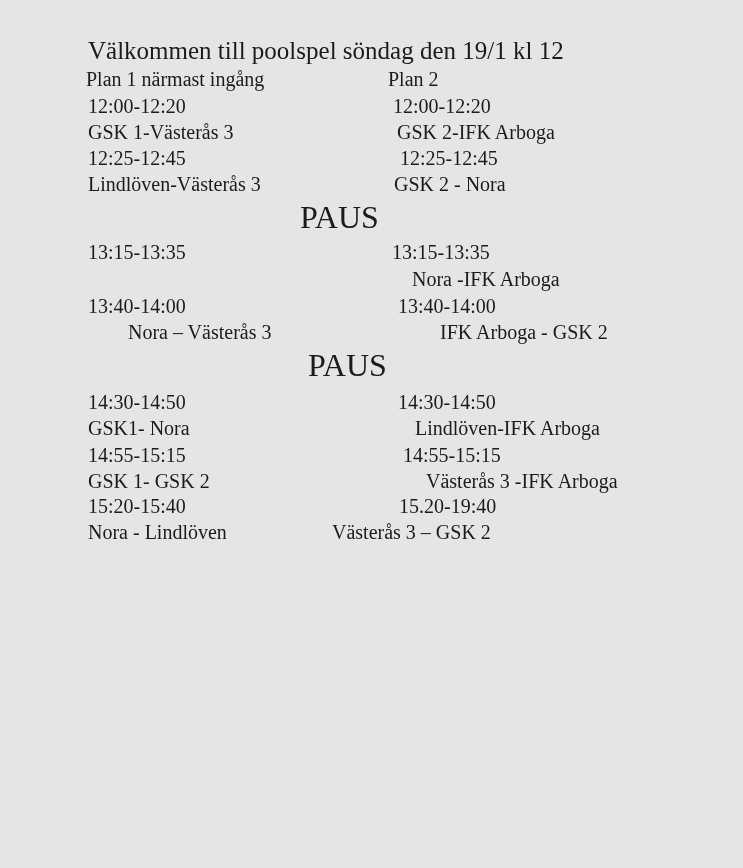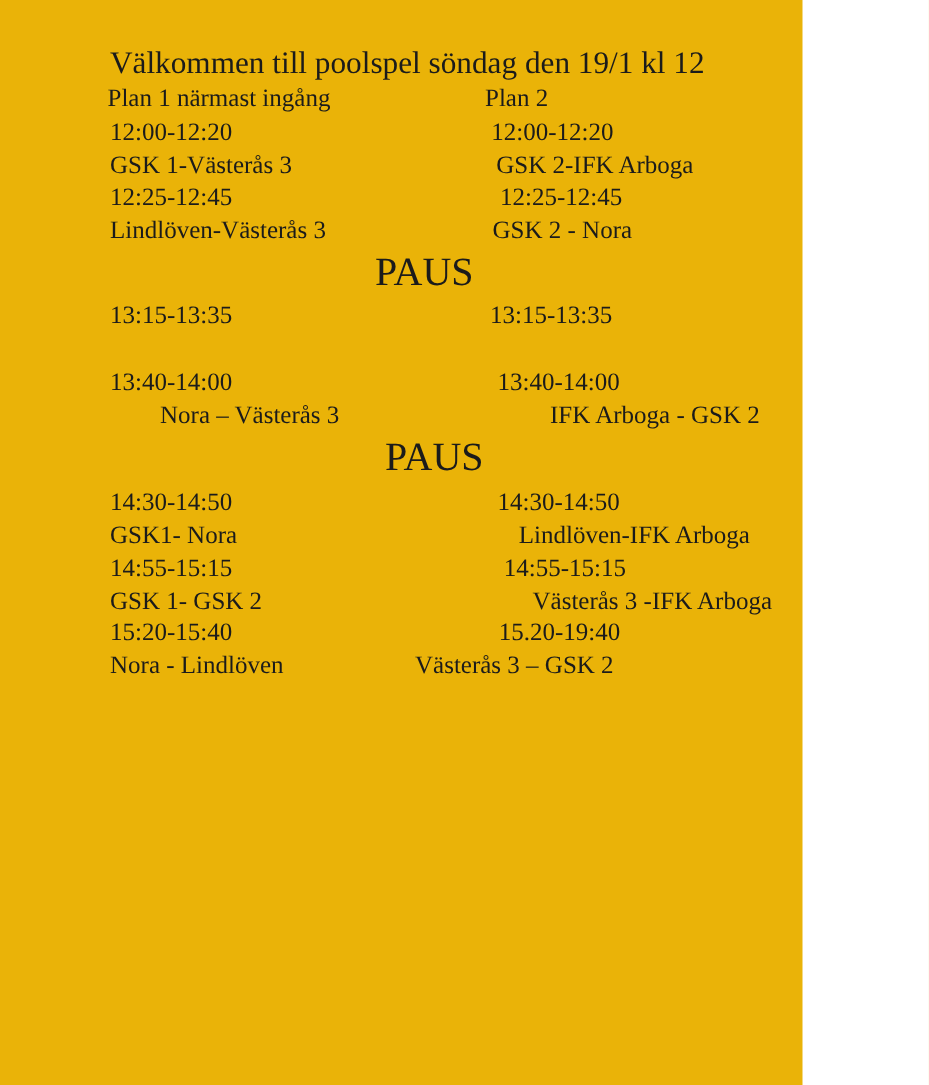--- a/index.html
+++ b/index.html
@@ -2,23 +2,23 @@
 <html><head>
 <meta charset="utf-8">
 <style>
   html, body {
     margin: 0;
     padding: 0;
     background: #ffffff;
   }
   .page {
     position: relative;
-    width: 642px;
+    width: 743px;
     height: 868px;
-    background: #eab308;
+    background: #e5e5e5;
     font-family: "Liberation Serif", "DejaVu Serif", serif;
     color: #1b1b1b;
     overflow: hidden;
   }
   .line {
     position: absolute;
     white-space: pre;
     line-height: 1;
   }
   .title {
@@ -78,20 +78,21 @@
     <span class="c2" style="left:394px;">GSK 2 - Nora</span>
   </div>
 
   <div class="line pause" style="top:201px;left:300px;">PAUS</div>
 
   <div class="row" style="top:242px;">
     <span class="c1">13:15-13:35</span>
     <span class="c2" style="left:392px;">13:15-13:35</span>
   </div>
   <div class="row" style="top:269px;">
+    <span class="c2" style="left:412px;">Nora -IFK Arboga</span>
   </div>
   <div class="row" style="top:296px;">
     <span class="c1">13:40-14:00</span>
     <span class="c2" style="left:398px;">13:40-14:00</span>
   </div>
   <div class="row" style="top:322px;margin-left:40px;">
     <span class="c1">Nora – Västerås 3</span>
     <span class="c2" style="left:400px;">IFK Arboga - GSK 2</span>
   </div>
 

